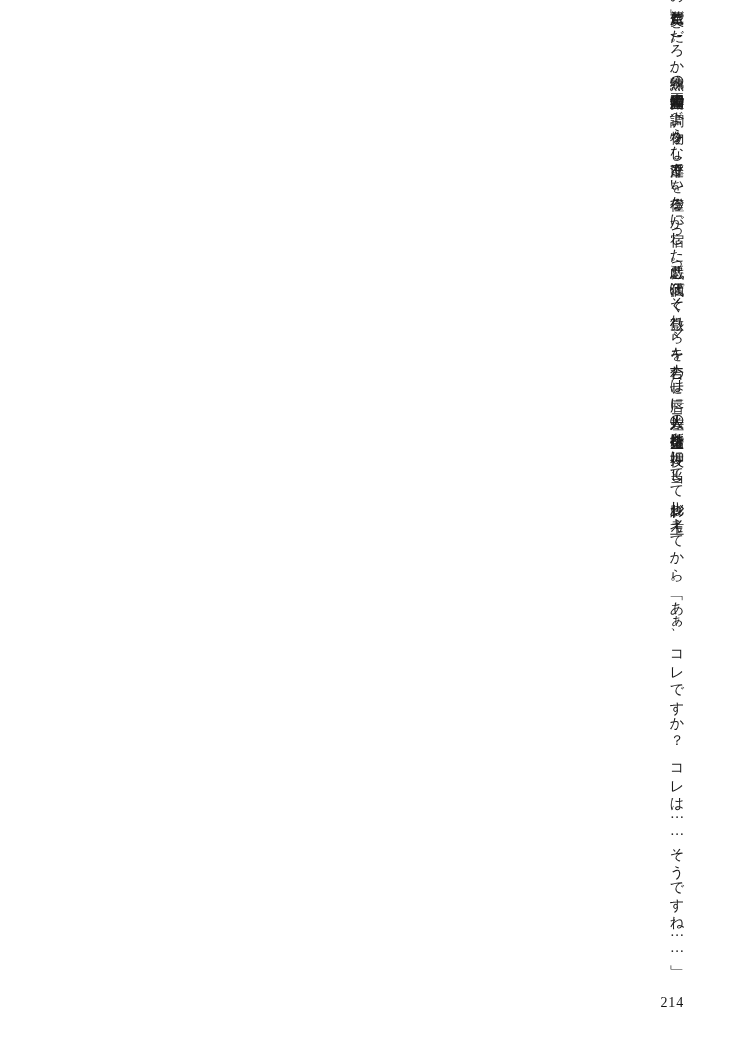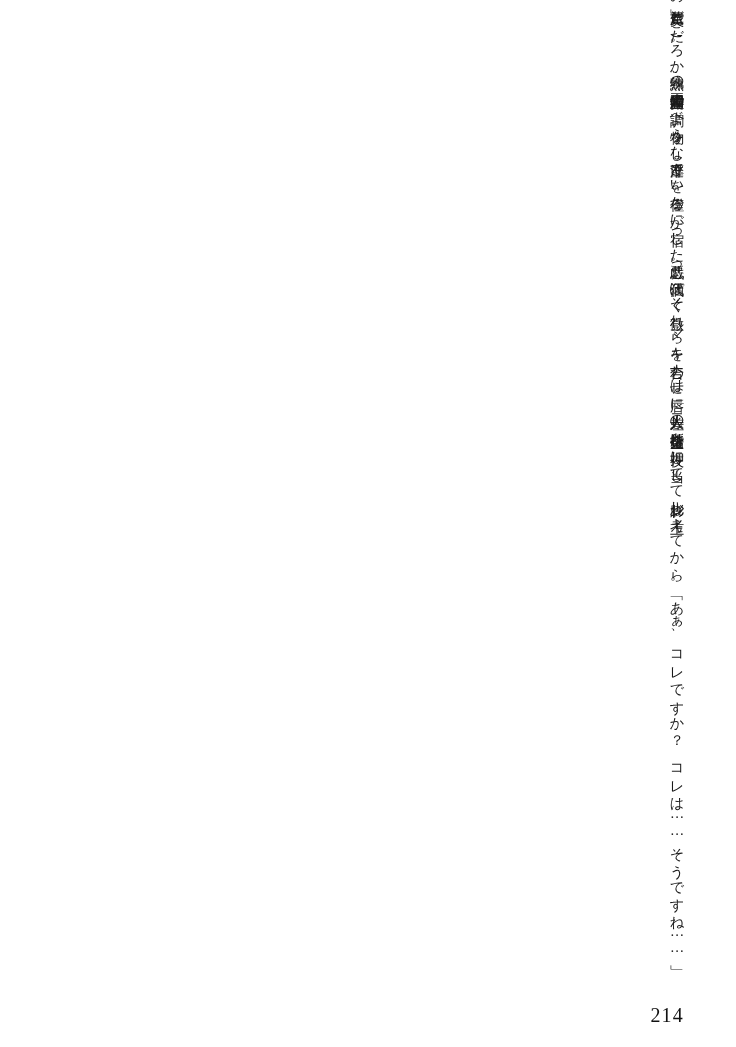--- a/index.html
+++ b/index.html
@@ -50,22 +50,22 @@
     margin-left: 9px;
     white-space: nowrap;
     height: 100%;
   }
   .vline.indent {
     padding-top: 14px;
   }
   .page-number {
     position: absolute;
     right: 52px;
-    bottom: 20px;
-    font-size: 20px;
+    bottom: 36px;
+    font-size: 14px;
     font-family: "Liberation Serif", "DejaVu Serif", serif;
     letter-spacing: 0.06em;
     color: #111;
   }
 </style>
 </head>
 <body>
 
 <div class="page">
 

